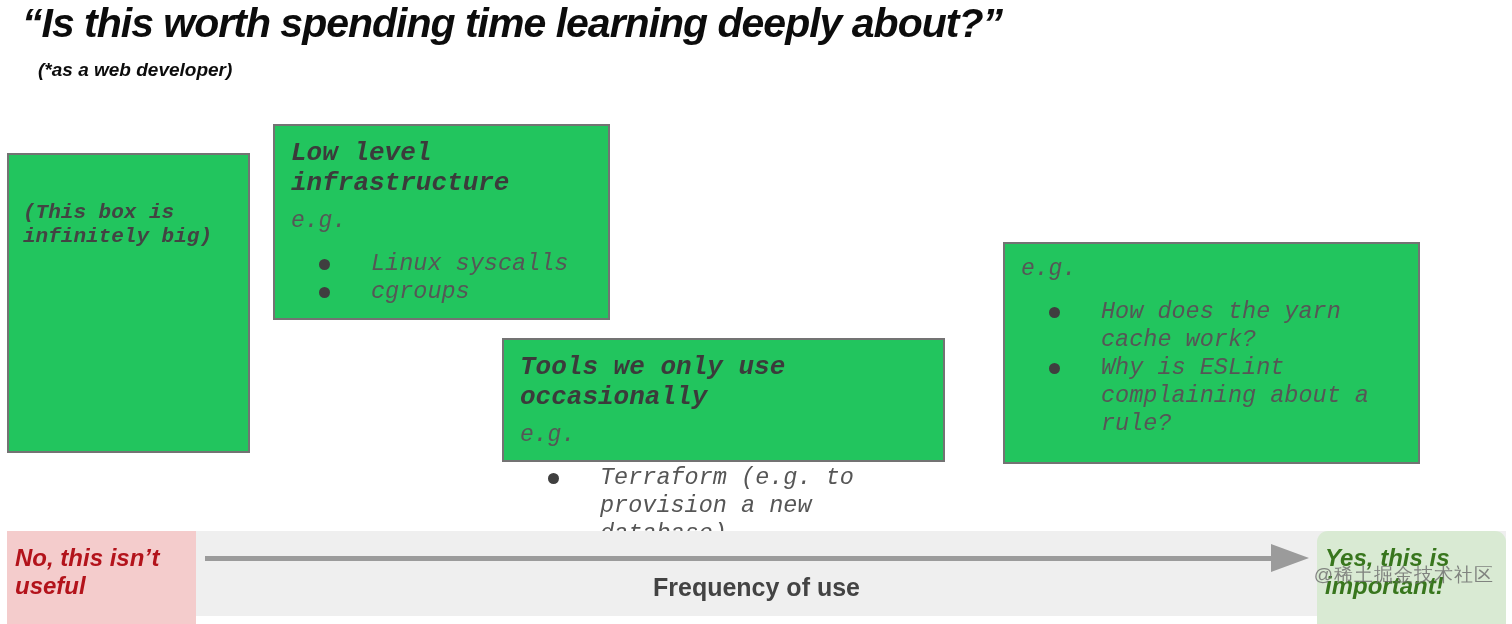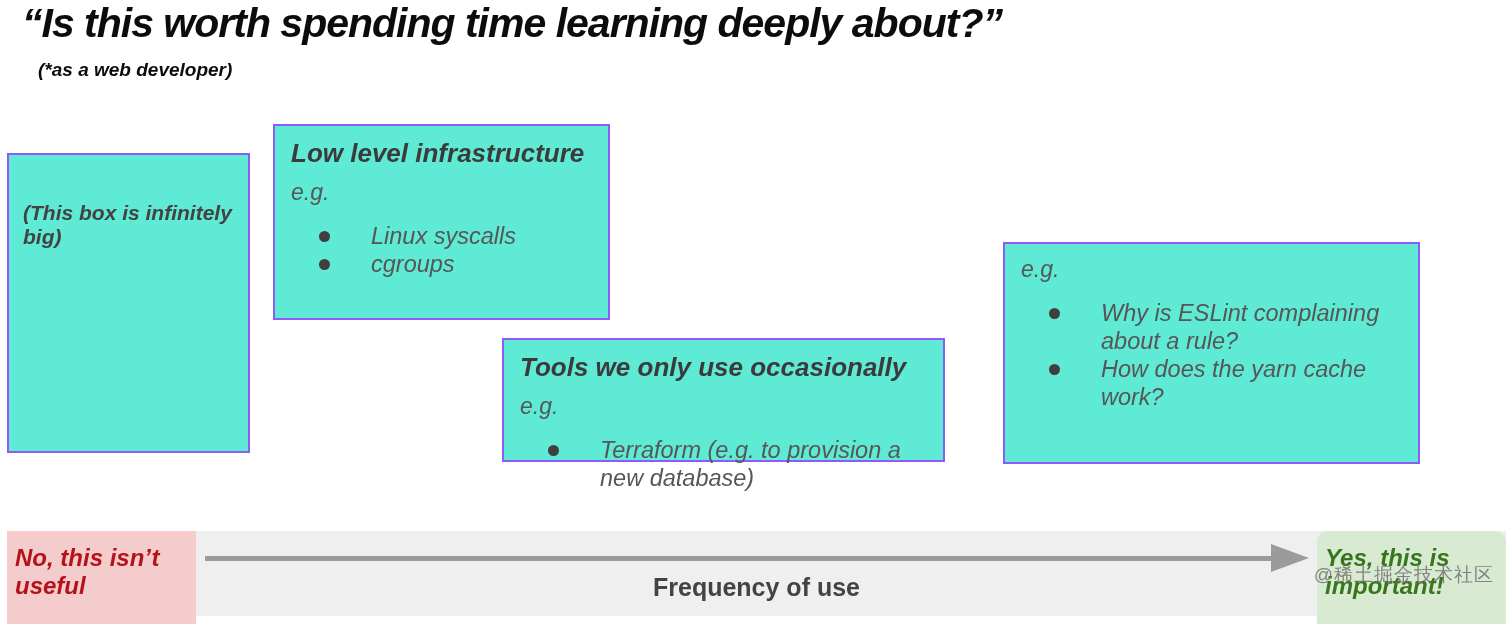--- a/index.html
+++ b/index.html
@@ -33,23 +33,24 @@
     font-size: 19px;
     font-weight: bold;
     font-style: italic;
     color: #0c0c0c;
     white-space: nowrap;
   }
 
   
   .box {
     position: absolute;
-    background: #5eead4;
-    border: 2px solid #8b5cf6;
+    background: #22c55e;
+    border: 2px solid #737373;
     box-sizing: border-box;
+    font-family: Liberation Mono, monospace;
   }
   .box-inner { padding: 12px 14px 0 16px; }
   .box-heading {
     font-size: 26px;
     font-weight: bold;
     font-style: italic;
     color: #3b3b3b;
     margin: 0 0 10px 0;
   }
   .eg {
@@ -179,25 +180,25 @@
         <span class="bullet-text">Terraform (e.g. to provision a new database)</span>
       </div>
     </div>
   </div>
 
   <div class="box box-daily">
     <div class="box-inner">
       <div class="eg">e.g.</div>
       <div class="bullet-row">
         <span class="bullet-dot"></span>
+        <span class="bullet-text">How does the yarn cache work?</span>
+      </div>
+      <div class="bullet-row">
+        <span class="bullet-dot"></span>
         <span class="bullet-text">Why is ESLint complaining about a rule?</span>
-      </div>
-      <div class="bullet-row">
-        <span class="bullet-dot"></span>
-        <span class="bullet-text">How does the yarn cache work?</span>
       </div>
     </div>
   </div>
 
   <div class="axis-strip">
     <div class="axis-endcap axis-neg">No, this isn’t useful</div>
     <div class="axis-shaft"></div>
     <div class="axis-head"></div>
     <div class="axis-label">Frequency of use</div>
     <div class="axis-endcap axis-pos">Yes, this is important!</div>

